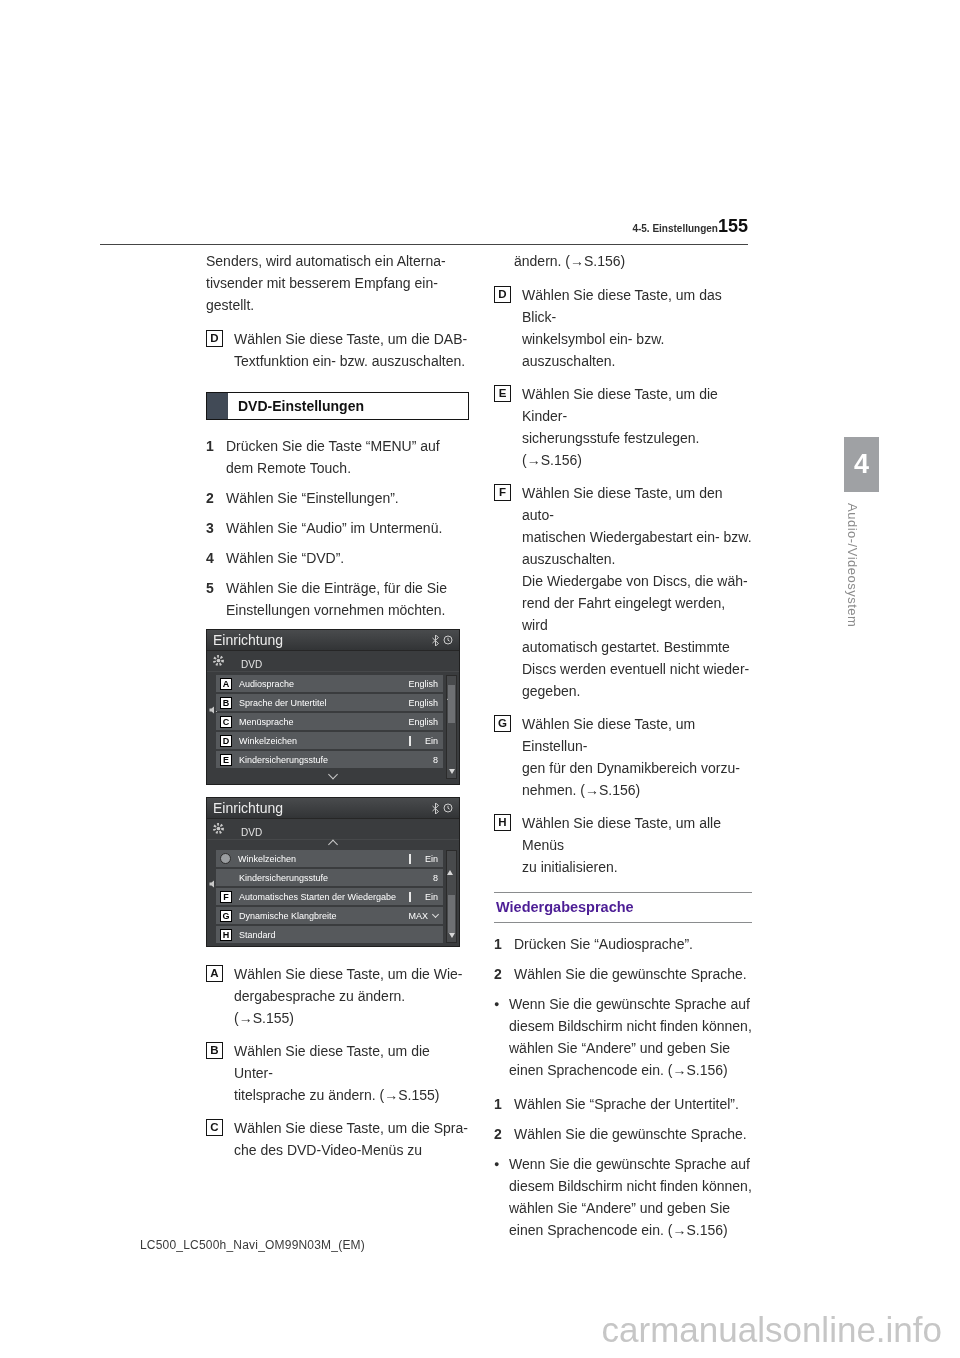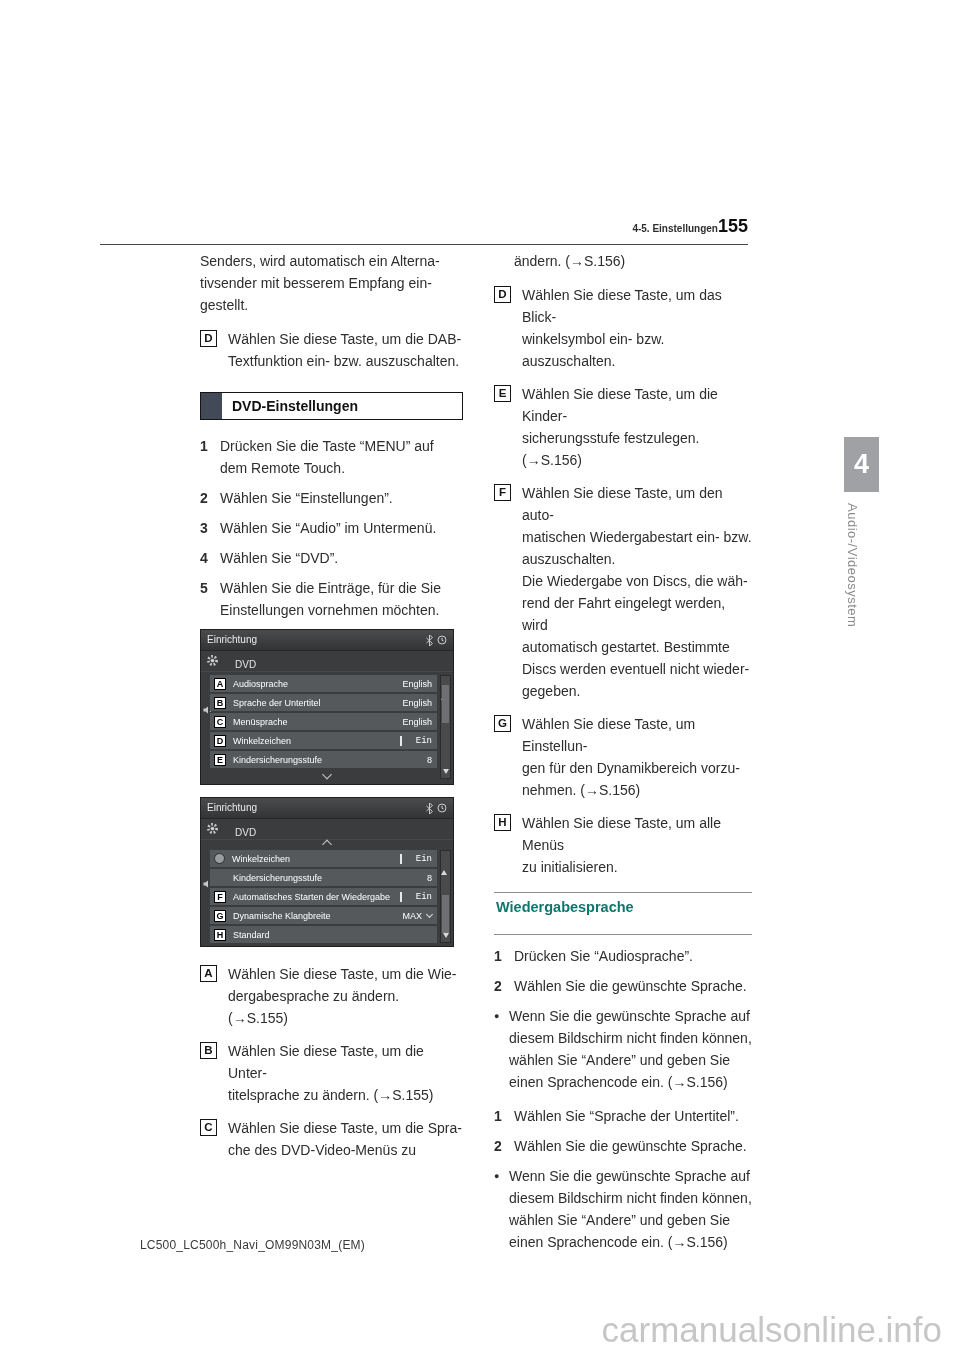--- a/index.html
+++ b/index.html
@@ -27,21 +27,21 @@
   .vlabel {
     position:absolute; left:845px; top:503px;
     writing-mode:vertical-rl; text-orientation:mixed;
     font-size:13px; color:#8b8b8b; letter-spacing:0.5px;
   }
 
   .footer-code { position:absolute; left:140px; top:1238px; font-size:12px; color:#3a3a3a; letter-spacing:0.2px; }
   .watermark   { position:absolute; right:18px; top:1310px; font-size:35px; color:#c6c6c6; }
 
   
-  .colL { position:absolute; left:200px; top:250px; width:263px; font-size:14px; line-height:22px; }
+  .colL { position:absolute; left:206px; top:250px; width:263px; font-size:14px; line-height:22px; }
   .colR { position:absolute; left:494px; top:250px; width:258px; font-size:14px; line-height:22px; }
 
   .para { margin-bottom:12px; }
   .cont { padding-left:20px; margin-bottom:12px; }
 
   .co { position:relative; padding-left:28px; margin-bottom:11px; }
   .co .lb {
     position:absolute; left:0; top:2px; width:17px; height:17px;
     border:1.5px solid #141414; color:#141414; background:#fff;
     font-weight:bold; font-size:11.5px; line-height:14px; text-align:center;
@@ -50,58 +50,58 @@
 
   .hbox {
     position:relative; border:1.2px solid #141414; height:28px;
     margin:20px 0 15px; display:flex; align-items:center; padding-left:31px;
     font-weight:bold; font-size:14px; color:#111;
   }
   .hbox .sq { position:absolute; left:0; top:0; bottom:0; width:21px; background:#414a56; }
 
   .h2 {
     border-top:1px solid #8a8c8e; border-bottom:1px solid #8a8c8e;
-    padding:3px 0 16px 2px; font-weight:bold; font-size:14.5px;
-    margin:14px 0 10px; color:#0f766e;
+    padding:3px 0 4px 2px; font-weight:bold; font-size:14.5px;
+    margin:14px 0 10px; color:#4c1d95;
   }
 
   .step { position:relative; padding-left:20px; margin-bottom:8px; }
   .step .n { position:absolute; left:0; top:0; font-weight:bold; }
 
   .note { position:relative; padding-left:15px; margin-bottom:12px; }
   .note .b { position:absolute; left:0; top:0; font-size:9px; line-height:22px; }
 
   
   .scr { position:relative; width:254px; background:#3a3c3e; border:1px solid #1f1f1f; margin:6px 0 12px; }
   .scr.s1 { height:156px; }
   .scr.s2 { height:150px; }
   .scr-tb {
     height:21px; display:flex; align-items:center; padding:0 6px;
     background:linear-gradient(#494b4d,#323436); border-bottom:1px solid #262626;
-    color:#ececec; font-size:10px;
+    color:#ececec; font-size:14px;
   }
   .scr-tb .ticons { margin-left:auto; display:flex; align-items:center; gap:4px; }
   .scr-sub { position:relative; height:21px; border-bottom:1px solid #46484a; }
   .gear   { position:absolute; left:5px; top:3px; width:13px; height:13px; }
   .dvdlbl { position:absolute; left:34px; top:3px; font-size:10px; color:#e5e5e5; }
   .spk    { position:absolute; left:1px; width:12px; height:12px; }
   .spk.p1 { top:74px; }
   .spk.p2 { top:80px; }
 
   .rows { position:absolute; left:9px; right:16px; }
   .rows.r1 { top:45px; }
   .rows.r2 { top:52px; }
   .srow {
     height:17px; margin-bottom:2px; background:#56595c;
     display:flex; align-items:center; padding:0 5px 0 4px;
     color:#ffffff; font-size:9px;
   }
   .srow .lbl { white-space:nowrap; overflow:hidden; }
   .srow .val { margin-left:auto; white-space:nowrap; }
-  .srow .val.after { margin-left:14px;font-family:Liberation Mono, monospace; }
+  .srow .val.after { margin-left:14px; }
   .sletter {
     flex:none; width:12px; height:12px; background:#ffffff; border:1px solid #000;
     color:#000; font-size:9px; font-weight:bold; line-height:10px; text-align:center;
     margin-right:7px;
   }
   .sph { visibility:hidden; }
   .angle-ic { flex:none; width:11px; height:11px; border-radius:50%; background:#9a9da0; border:1px solid #2c2c2c; margin-right:7px; }
   .vbar { flex:none; width:2px; height:10px; background:#e8e8e8; margin-left:auto; }
   .chev-dn { flex:none; width:5px; height:5px; border-right:1.6px solid #ddd; border-bottom:1.6px solid #ddd; transform:rotate(45deg); margin:-2px 0 0 5px; }
 

